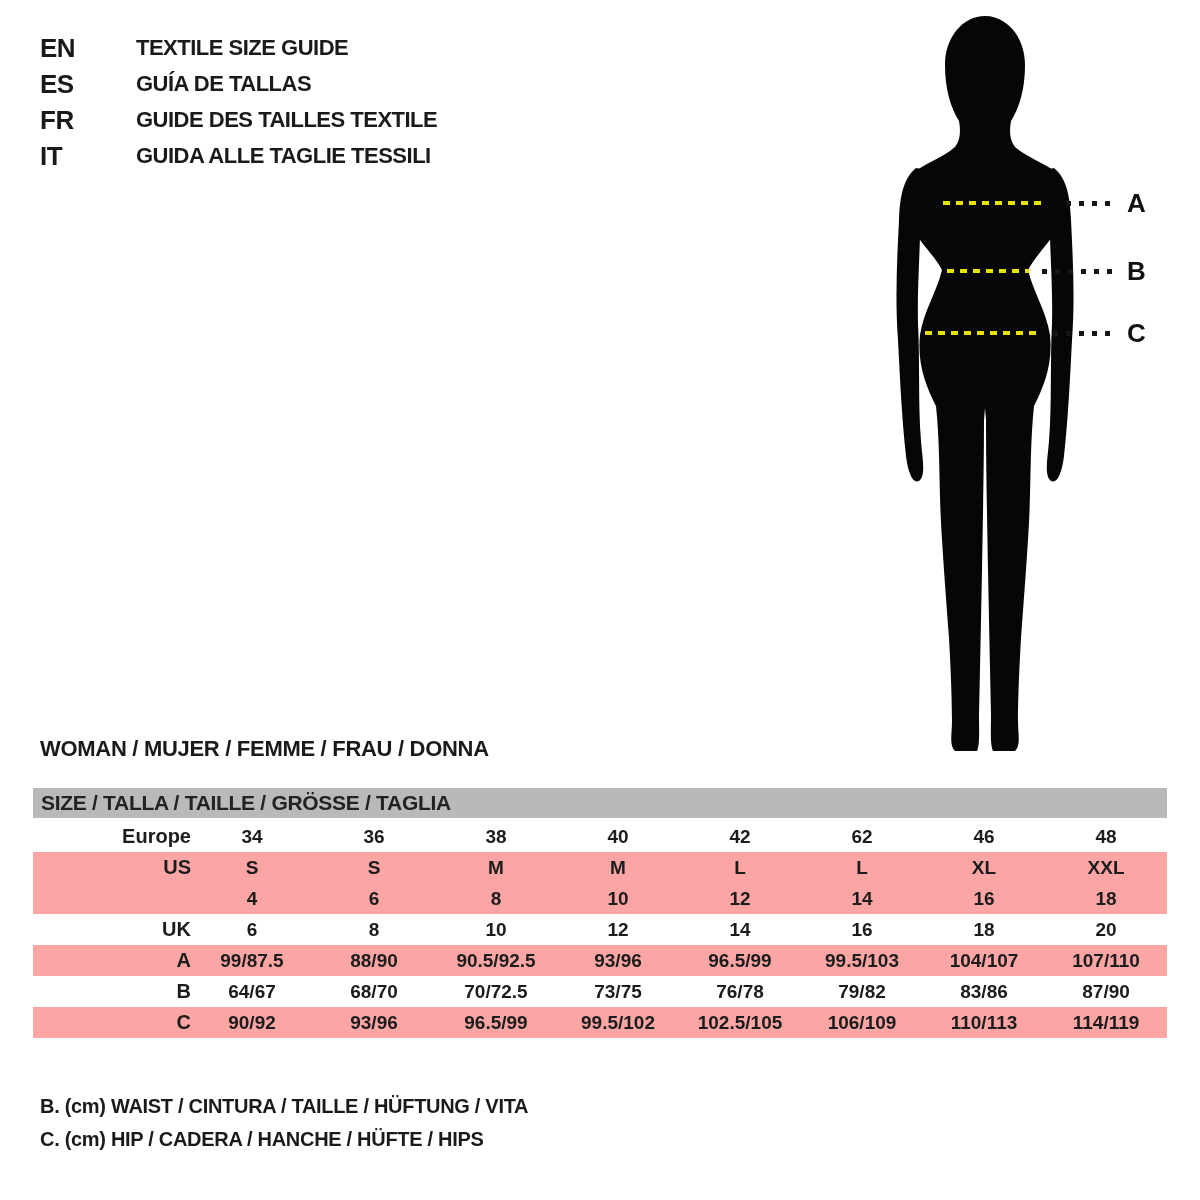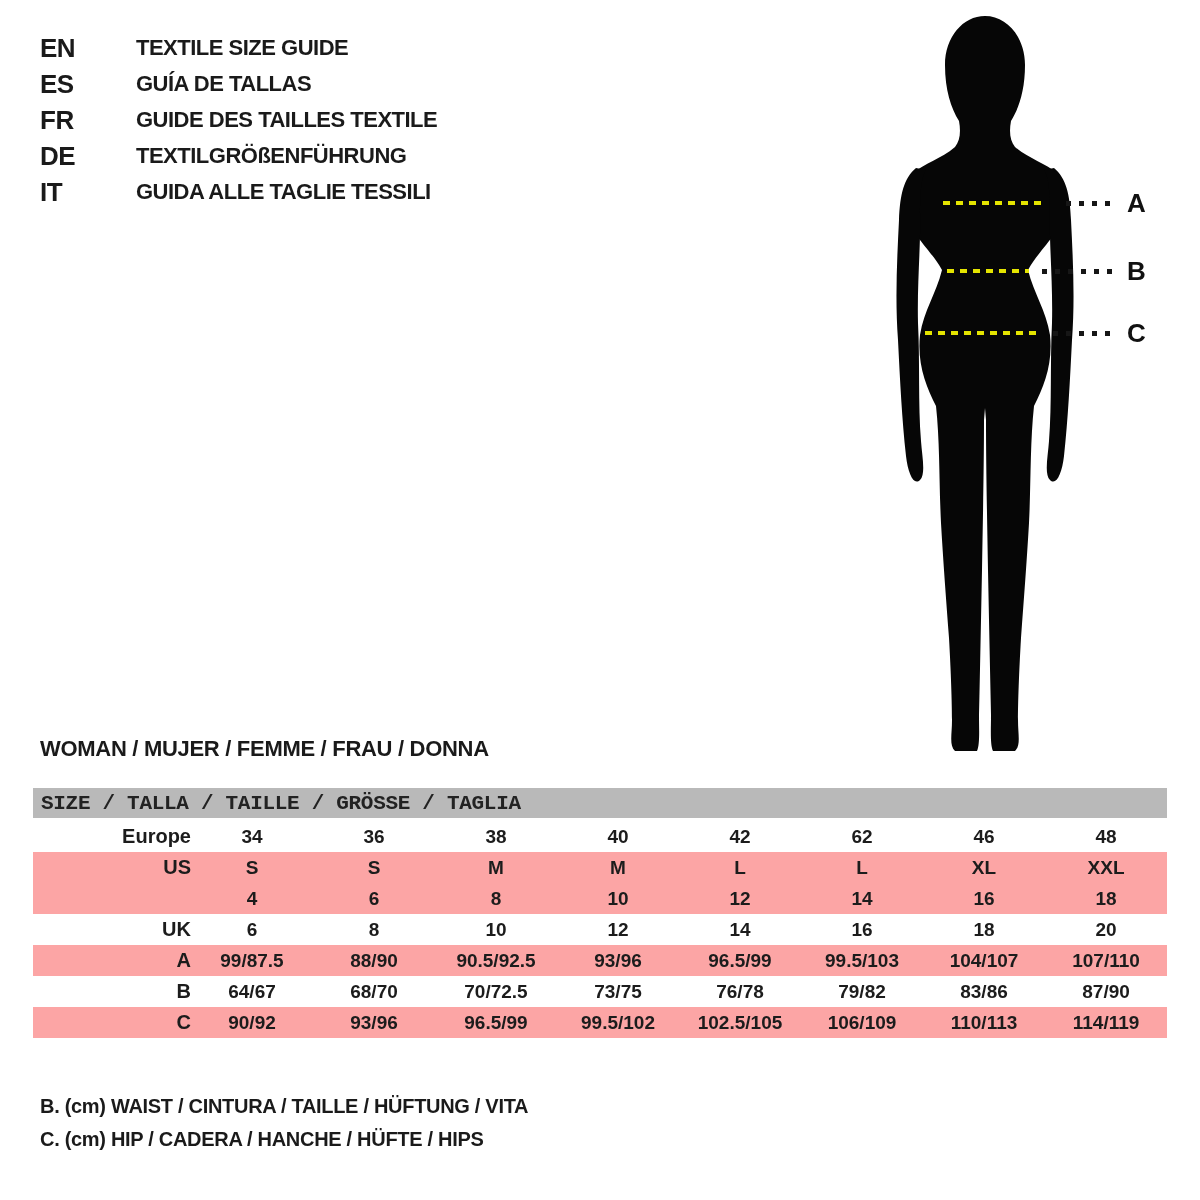--- a/index.html
+++ b/index.html
@@ -34,21 +34,20 @@
   .section-title{position:absolute;left:40px;top:736px;font-size:22px;font-weight:bold;letter-spacing:-0.3px;}
   
   .size-table{
     position:absolute;left:33px;top:788px;width:1134px;
     border-collapse:collapse;table-layout:fixed;
   }
   .size-table th{
     background:#b9b9b9;height:30px;text-align:left;padding:0 0 0 8px;
     font-size:21px;font-weight:bold;letter-spacing:-0.3px;color:#222;
     border-bottom:3px solid #ffffff;
-    font-family:Liberation Mono, monospace;
   }
   .size-table td{
     height:31px;padding:0;text-align:center;vertical-align:middle;
     font-size:19px;font-weight:bold;color:#1c1c1c;background:#ffffff;
   }
   .size-table td.rowlabel{text-align:right;padding-left:8px;font-size:20px;}
   .size-table tr.shade td{background:#fca5a5;}
   
   .legend{position:absolute;left:40px;top:1090px;}
   .legend-line{font-size:20px;font-weight:bold;letter-spacing:-0.3px;line-height:33px;white-space:nowrap;}
@@ -63,24 +62,20 @@
       <span class="lang-code">EN</span>
       <span class="lang-title">TEXTILE SIZE GUIDE</span>
     </div>
     <div class="lang-row">
       <span class="lang-code">ES</span>
       <span class="lang-title">GUÍA DE TALLAS</span>
     </div>
     <div class="lang-row">
       <span class="lang-code">FR</span>
       <span class="lang-title">GUIDE DES TAILLES TEXTILE</span>
-    </div>
-    <div class="lang-row">
-      <span class="lang-code">DE</span>
-      <span class="lang-title">TEXTILGRÖßENFÜHRUNG</span>
     </div>
     <div class="lang-row">
       <span class="lang-code">IT</span>
       <span class="lang-title">GUIDA ALLE TAGLIE TESSILI</span>
     </div>
   </div>
 
   <div class="figure">
     <svg viewBox="0 0 210 745" aria-hidden="true">
       <path fill="#060606" d="M105,8 C127,8 145,29 145,57 C145,82 139,100 131,113 C129,124 130,133 135,139 C149,151 165,155 177,165 C185,173 188,185 186,198 C182,225 160,240 148,262 C154,286 166,302 170,327 C173,356 164,378 154,398 C150,435 151,475 149,515 C147,550 144,590 141,630 C139,665 138,695 138,712 C138,727 141,737 135,743 L113,743 C110,736 111,722 111,707 C110,662 109,612 108,562 C107,505 106,455 106,412 L105,400 L104,412 C104,455 103,505 102,562 C101,612 100,662 99,707 C99,722 100,736 97,743 L75,743 C69,737 72,727 72,712 C72,695 71,665 69,630 C66,590 63,550 61,515 C59,475 60,435 56,398 C46,378 37,356 40,327 C44,302 56,286 62,262 C50,240 28,225 24,198 C22,185 25,173 33,165 C45,155 61,151 75,139 C80,133 81,124 79,113 C71,100 65,82 65,57 C65,29 83,8 105,8 Z"></path>

